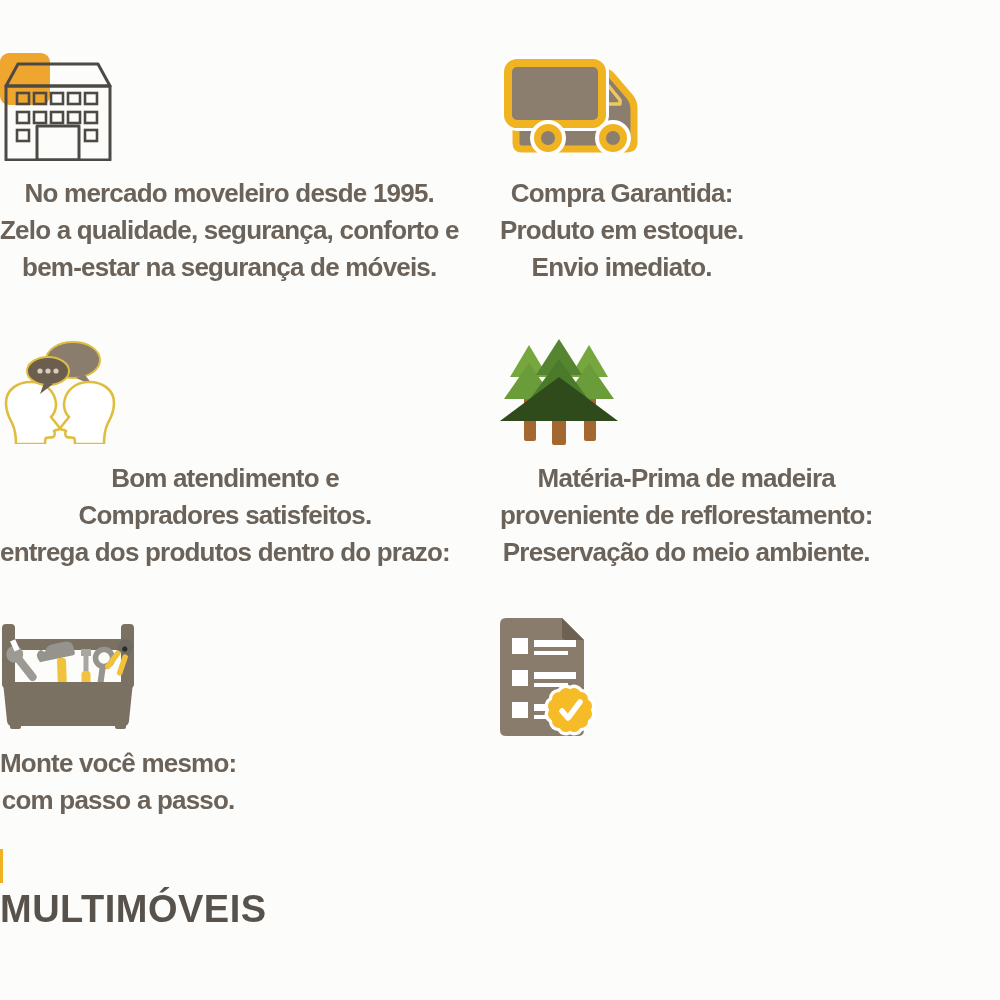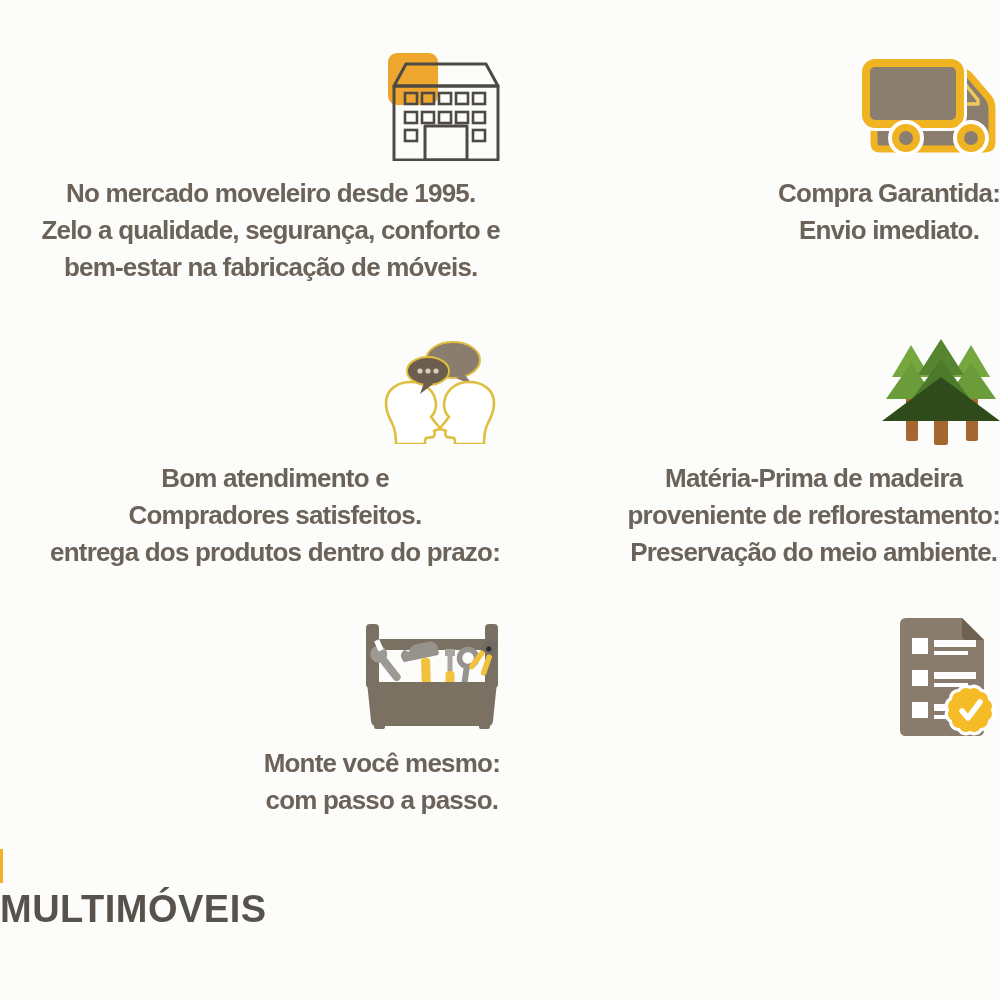--- a/index.html
+++ b/index.html
@@ -9,21 +9,21 @@
     font-family:"Liberation Sans", sans-serif;
   }
   .page { width:1000px; height:1000px; position:relative; }
   .grid {
     display:grid;
     grid-template-columns:500px 500px;
     row-gap:44px;
     padding-top:45px;
   }
   .cell {
-    display:flex; flex-direction:column; align-items:flex-end;
+    display:flex; flex-direction:column; align-items:flex-start;
   }
   .icon-box {
     height:124px; display:flex; align-items:center; justify-content:center;
   }
   .feature-text {
     margin-top:6px; text-align:center;
     color:#6b635a; font-weight:bold; font-size:26px;
     letter-spacing:-0.8px; line-height:37px;
   }
   .feature-text .line { white-space:nowrap; }
@@ -64,39 +64,40 @@
               <rect x="62" y="49" width="12" height="11"></rect>
               <rect x="79" y="49" width="12" height="11"></rect>
             <rect x="11" y="67" width="12" height="11"></rect>
               <rect x="79" y="67" width="12" height="11"></rect>
           </g>
         </svg>
       </div>
       <div class="feature-text">
         <div class="line">No mercado moveleiro desde 1995.</div>
         <div class="line">Zelo a qualidade, segurança, conforto e</div>
-        <div class="line">bem-estar na fabricação de móveis.</div>
+        <div class="line">bem-estar na segurança de móveis.</div>
       </div>
     </section>
 
     <section class="cell">
       <div class="icon-box">
         <svg width="142" height="102" viewBox="0 0 142 102">
           <path d="M16,60 L16,87 Q16,93 22,93 L126,93 Q134,93 134,86 L134,52 Q134,46 130,41 L112,20 Q109,16 103,16 L95,16 L95,60 Z" fill="#8C7E6F" stroke="#F0B422" stroke-width="7" stroke-linejoin="round"></path>
           <path d="M100,28 L107,28 L120,44 L120,48 L100,48 Z" fill="#8C7E6F" stroke="#EFC95E" stroke-width="3.5" stroke-linejoin="round"></path>
           <rect x="8" y="7" width="94" height="61" rx="9" fill="#8C7E6F" stroke="#FFFFFF" stroke-width="14"></rect>
           <rect x="8" y="7" width="94" height="61" rx="9" fill="#8C7E6F" stroke="#F0B422" stroke-width="8"></rect>
           <circle cx="48" cy="82" r="16" fill="#F0B422" stroke="#FFFFFF" stroke-width="4"></circle>
           <circle cx="48" cy="82" r="7" fill="#8C7E6F"></circle>
           <circle cx="113" cy="82" r="16" fill="#F0B422" stroke="#FFFFFF" stroke-width="4"></circle>
           <circle cx="113" cy="82" r="7" fill="#8C7E6F"></circle>
         </svg>
       </div>
       <div class="feature-text">
         <div class="line">Compra Garantida:</div>
+        <div class="line">Produto em estoque.</div>
         <div class="line">Envio imediato.</div>
       </div>
     </section>
 
     <section class="cell">
       <div class="icon-box">
         <svg width="120" height="104" viewBox="0 0 120 104">
           <defs>
             <path id="head" d="M12,64 C12,55 11,49 8,43 C4,36 2,29 2,23 C2,10 13,2 27,2 C41,2 51,11 52,24 C52,30 50,34 47,37 L55,47 C56,49 55,50 52,50 L50,51 C51,53 51,56 49,57 C46,58 44,57 42,58 C41,59 41,61 41,64 Z"></path>
           </defs>

